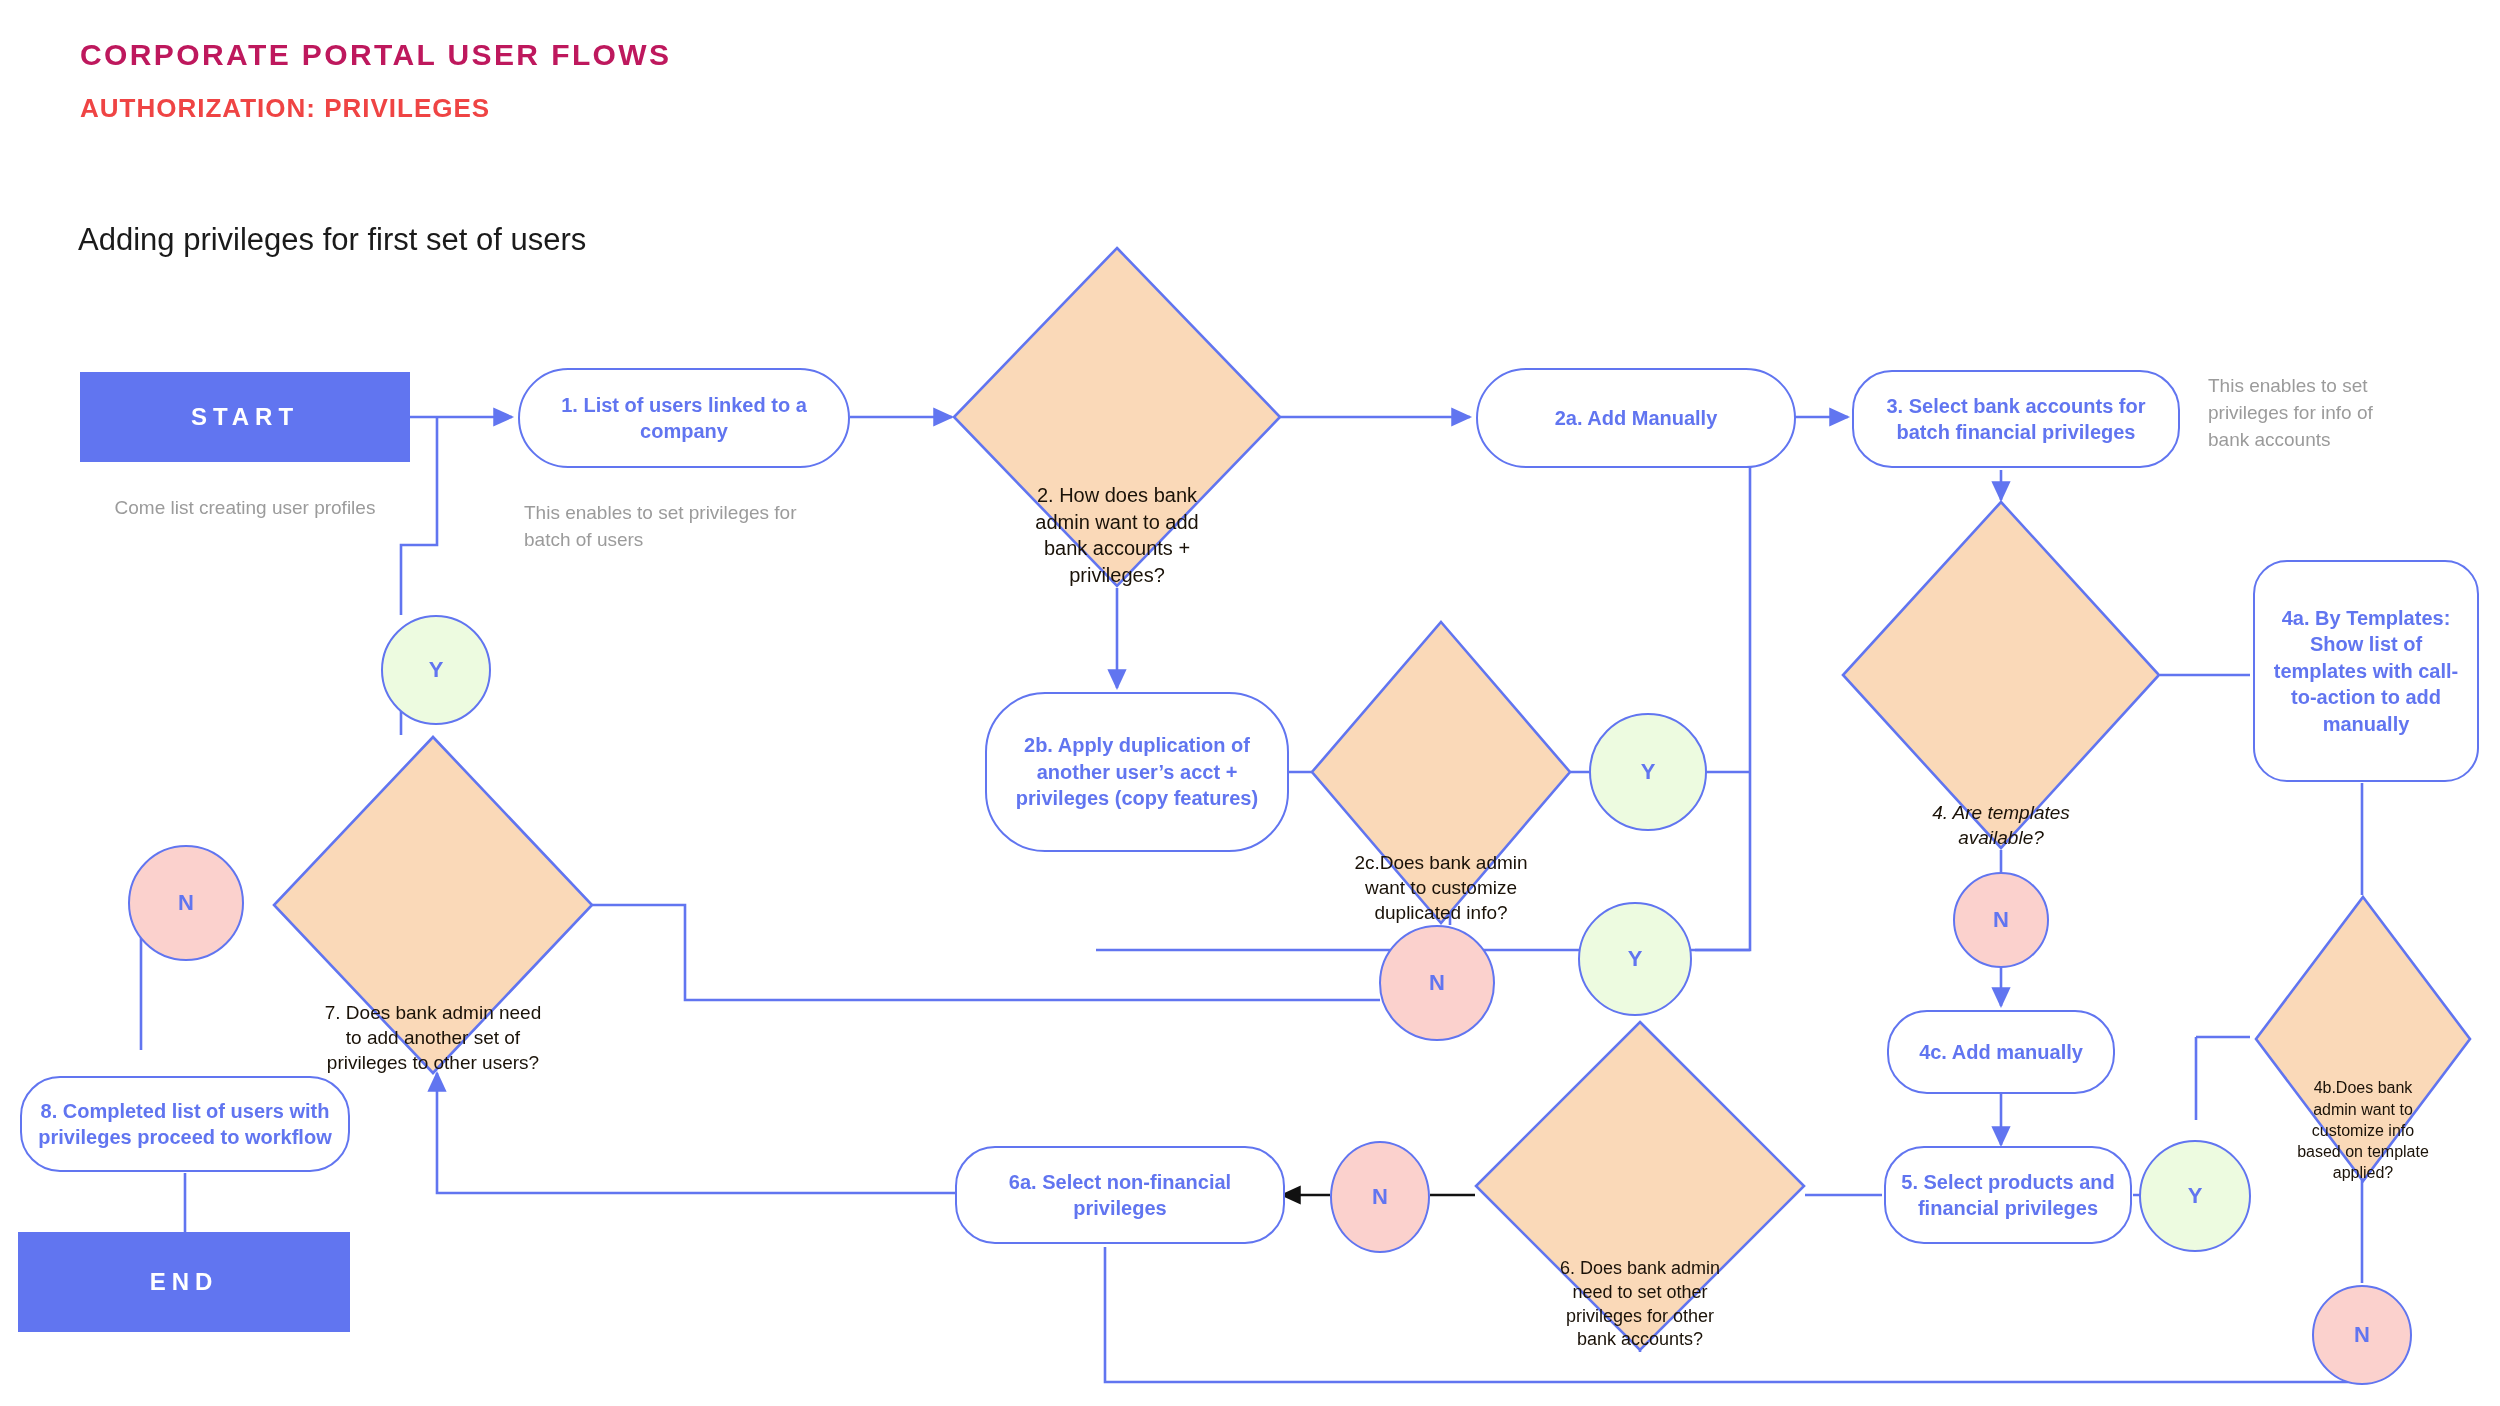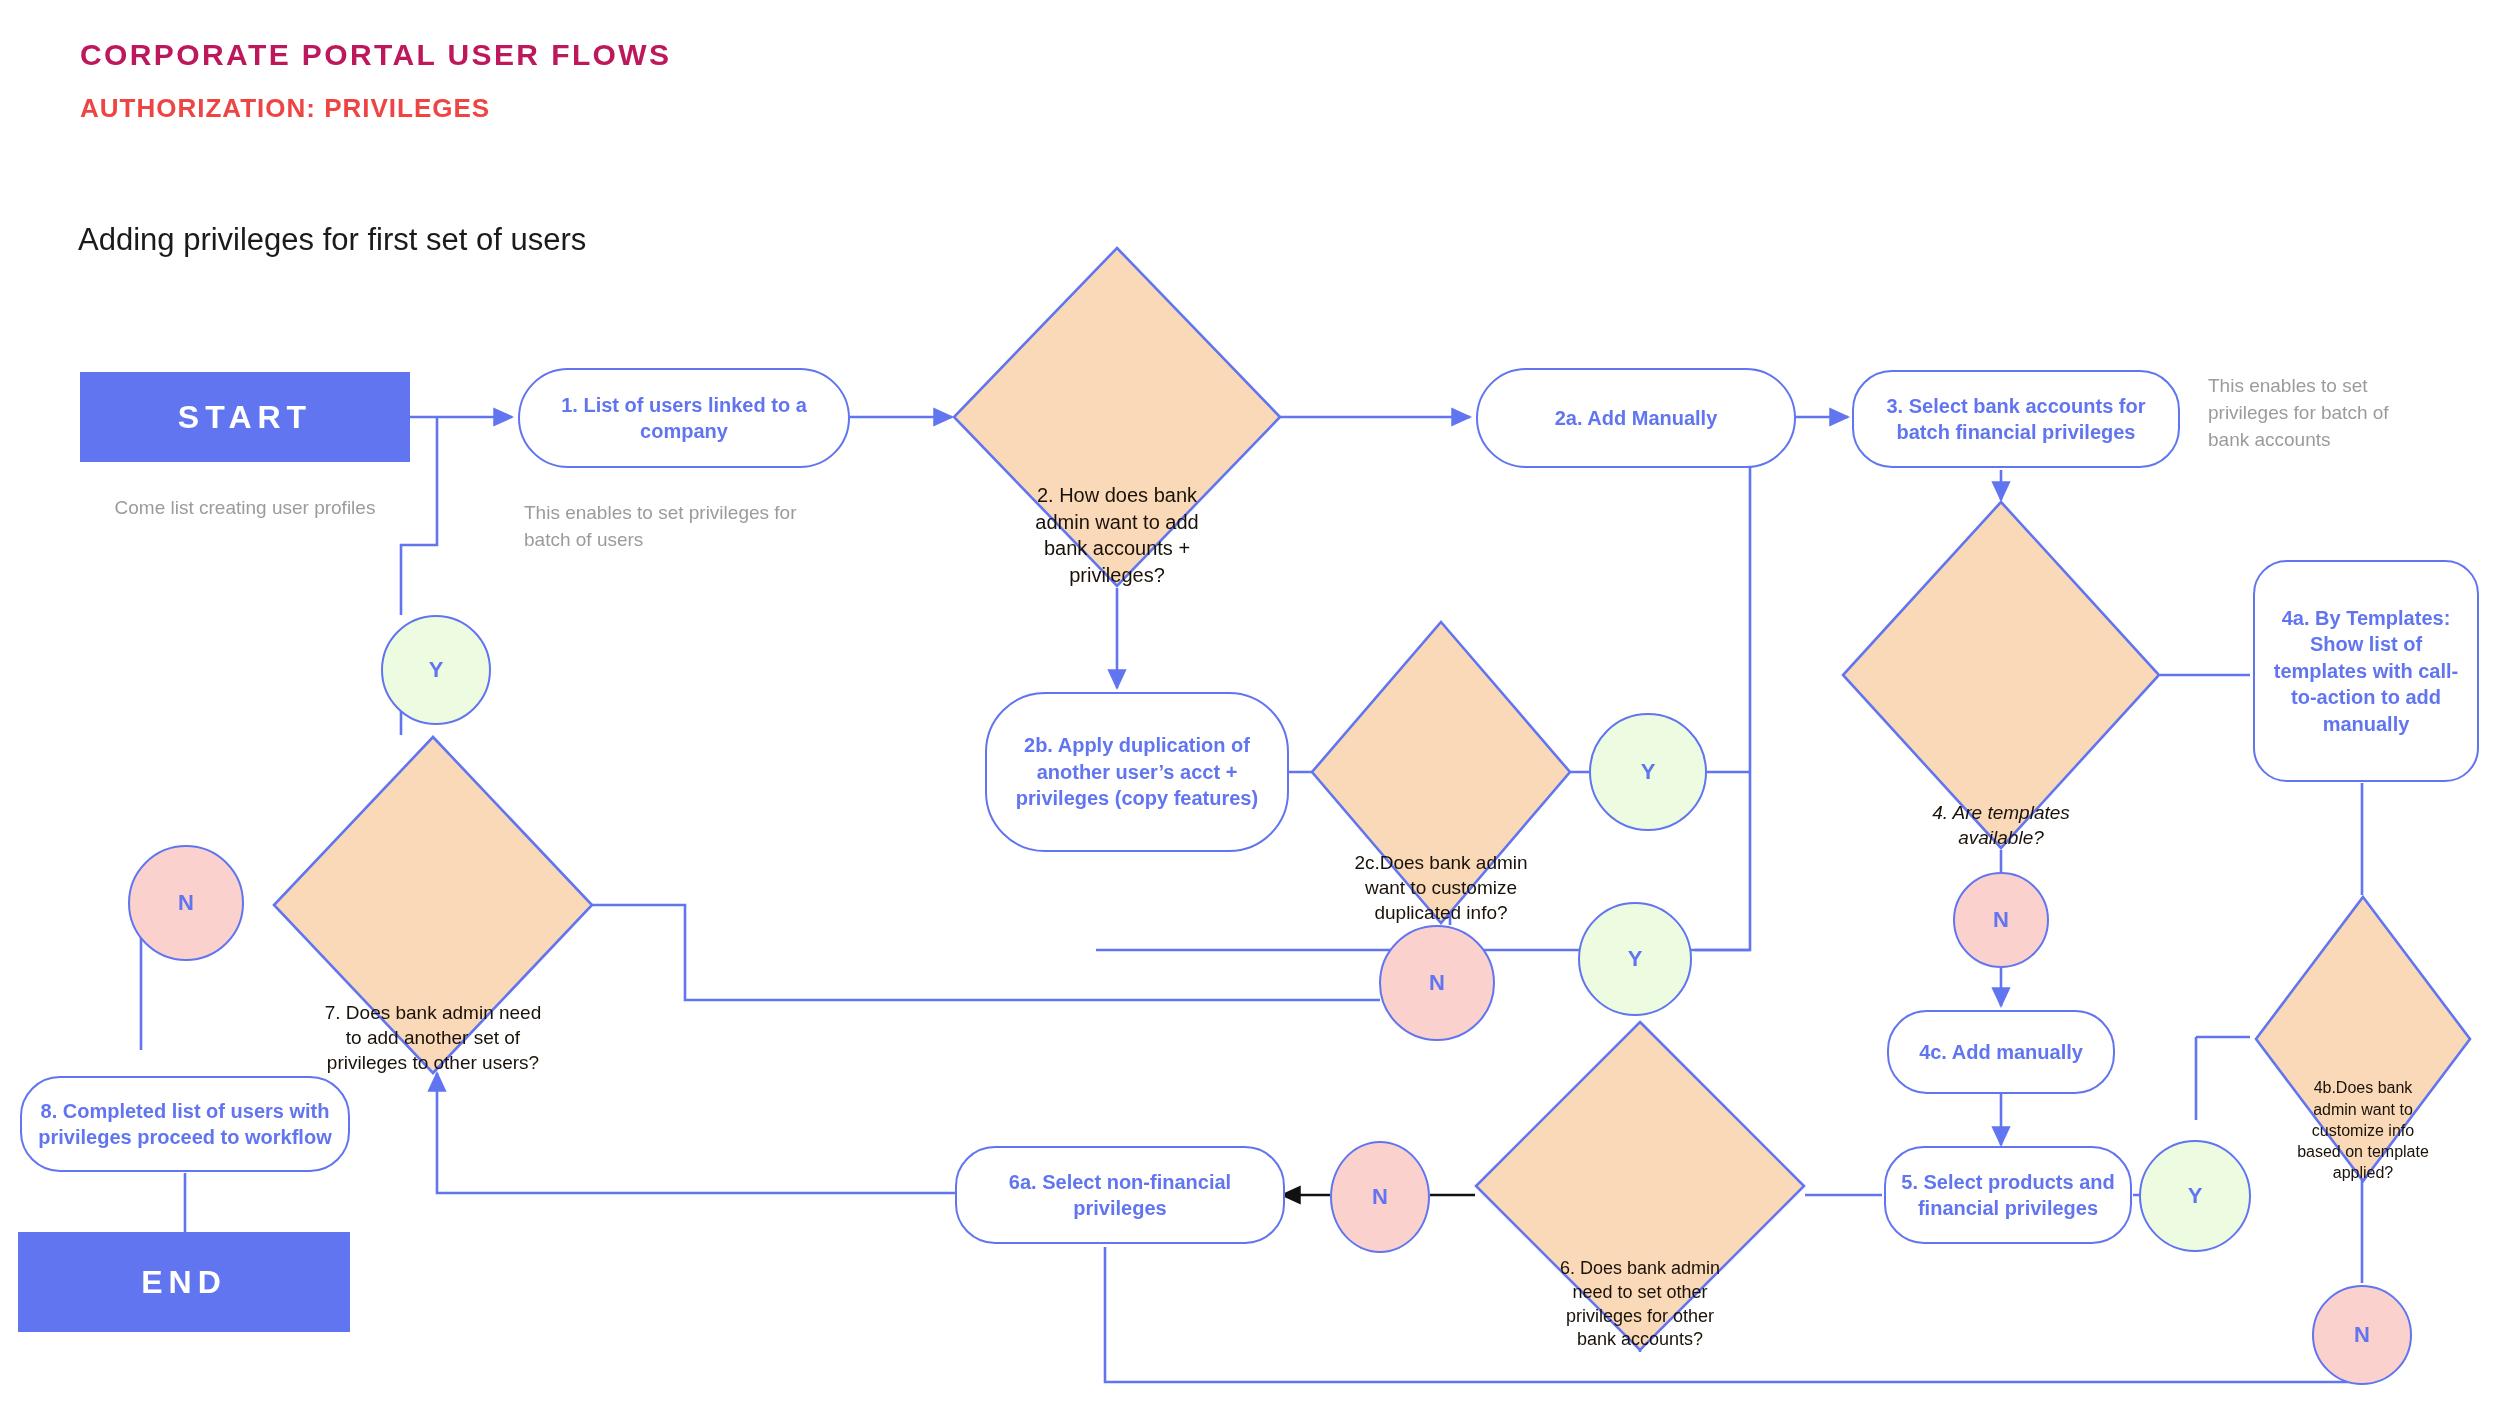--- a/index.html
+++ b/index.html
@@ -49,21 +49,21 @@
     pointer-events:none;
   }
   
   .node{position:absolute; box-sizing:border-box;}
   .terminator{
     background:#6175f0;
     color:#ffffff;
     display:flex;
     align-items:center;
     justify-content:center;
-    font-size:32px;
+    font-size:24px;
     font-weight:bold;
     letter-spacing:6px;
   }
   .pill{
     border:2.4px solid #6175f0;
     background:#ffffff;
     color:#6175f0;
     font-weight:bold;
     display:flex;
     align-items:center;
@@ -218,21 +218,21 @@
     </div>
   </div>
 
   <div class="node pill r-lg" style="left:1476px; top:368px; width:320px; height:100px; font-size:20px;">
     <span>2a. Add Manually</span>
   </div>
 
   <div class="node pill r-md" style="left:1852px; top:370px; width:328px; height:98px; font-size:20px;">
     <span>3. Select bank accounts for batch financial privileges</span>
   </div>
-  <div class="note" style="left:2208px; top:373px; width:200px;">This enables to set privileges for batch of bank accounts</div>
+  <div class="note" style="left:2208px; top:373px; width:200px;">This enables to set privileges for info of bank accounts</div>
 
   <div class="node pill r-lg" style="left:985px; top:692px; width:304px; height:160px; font-size:20px;">
     <span>2b. Apply duplication of another user’s acct + privileges (copy features)</span>
   </div>
 
   <div class="diamond-wrap" style="left:1310px; top:620px; width:262px; height:305px;">
     <svg width="262" height="305" viewBox="0 0 262 305">
       <polygon points="131,2 260,152 131,303 2,152" fill="#fad9b8" stroke="#6175f0" stroke-width="2.6"></polygon>
     </svg>
     <div class="diamond-label" style="font-size:19px; padding:0 42px;">

